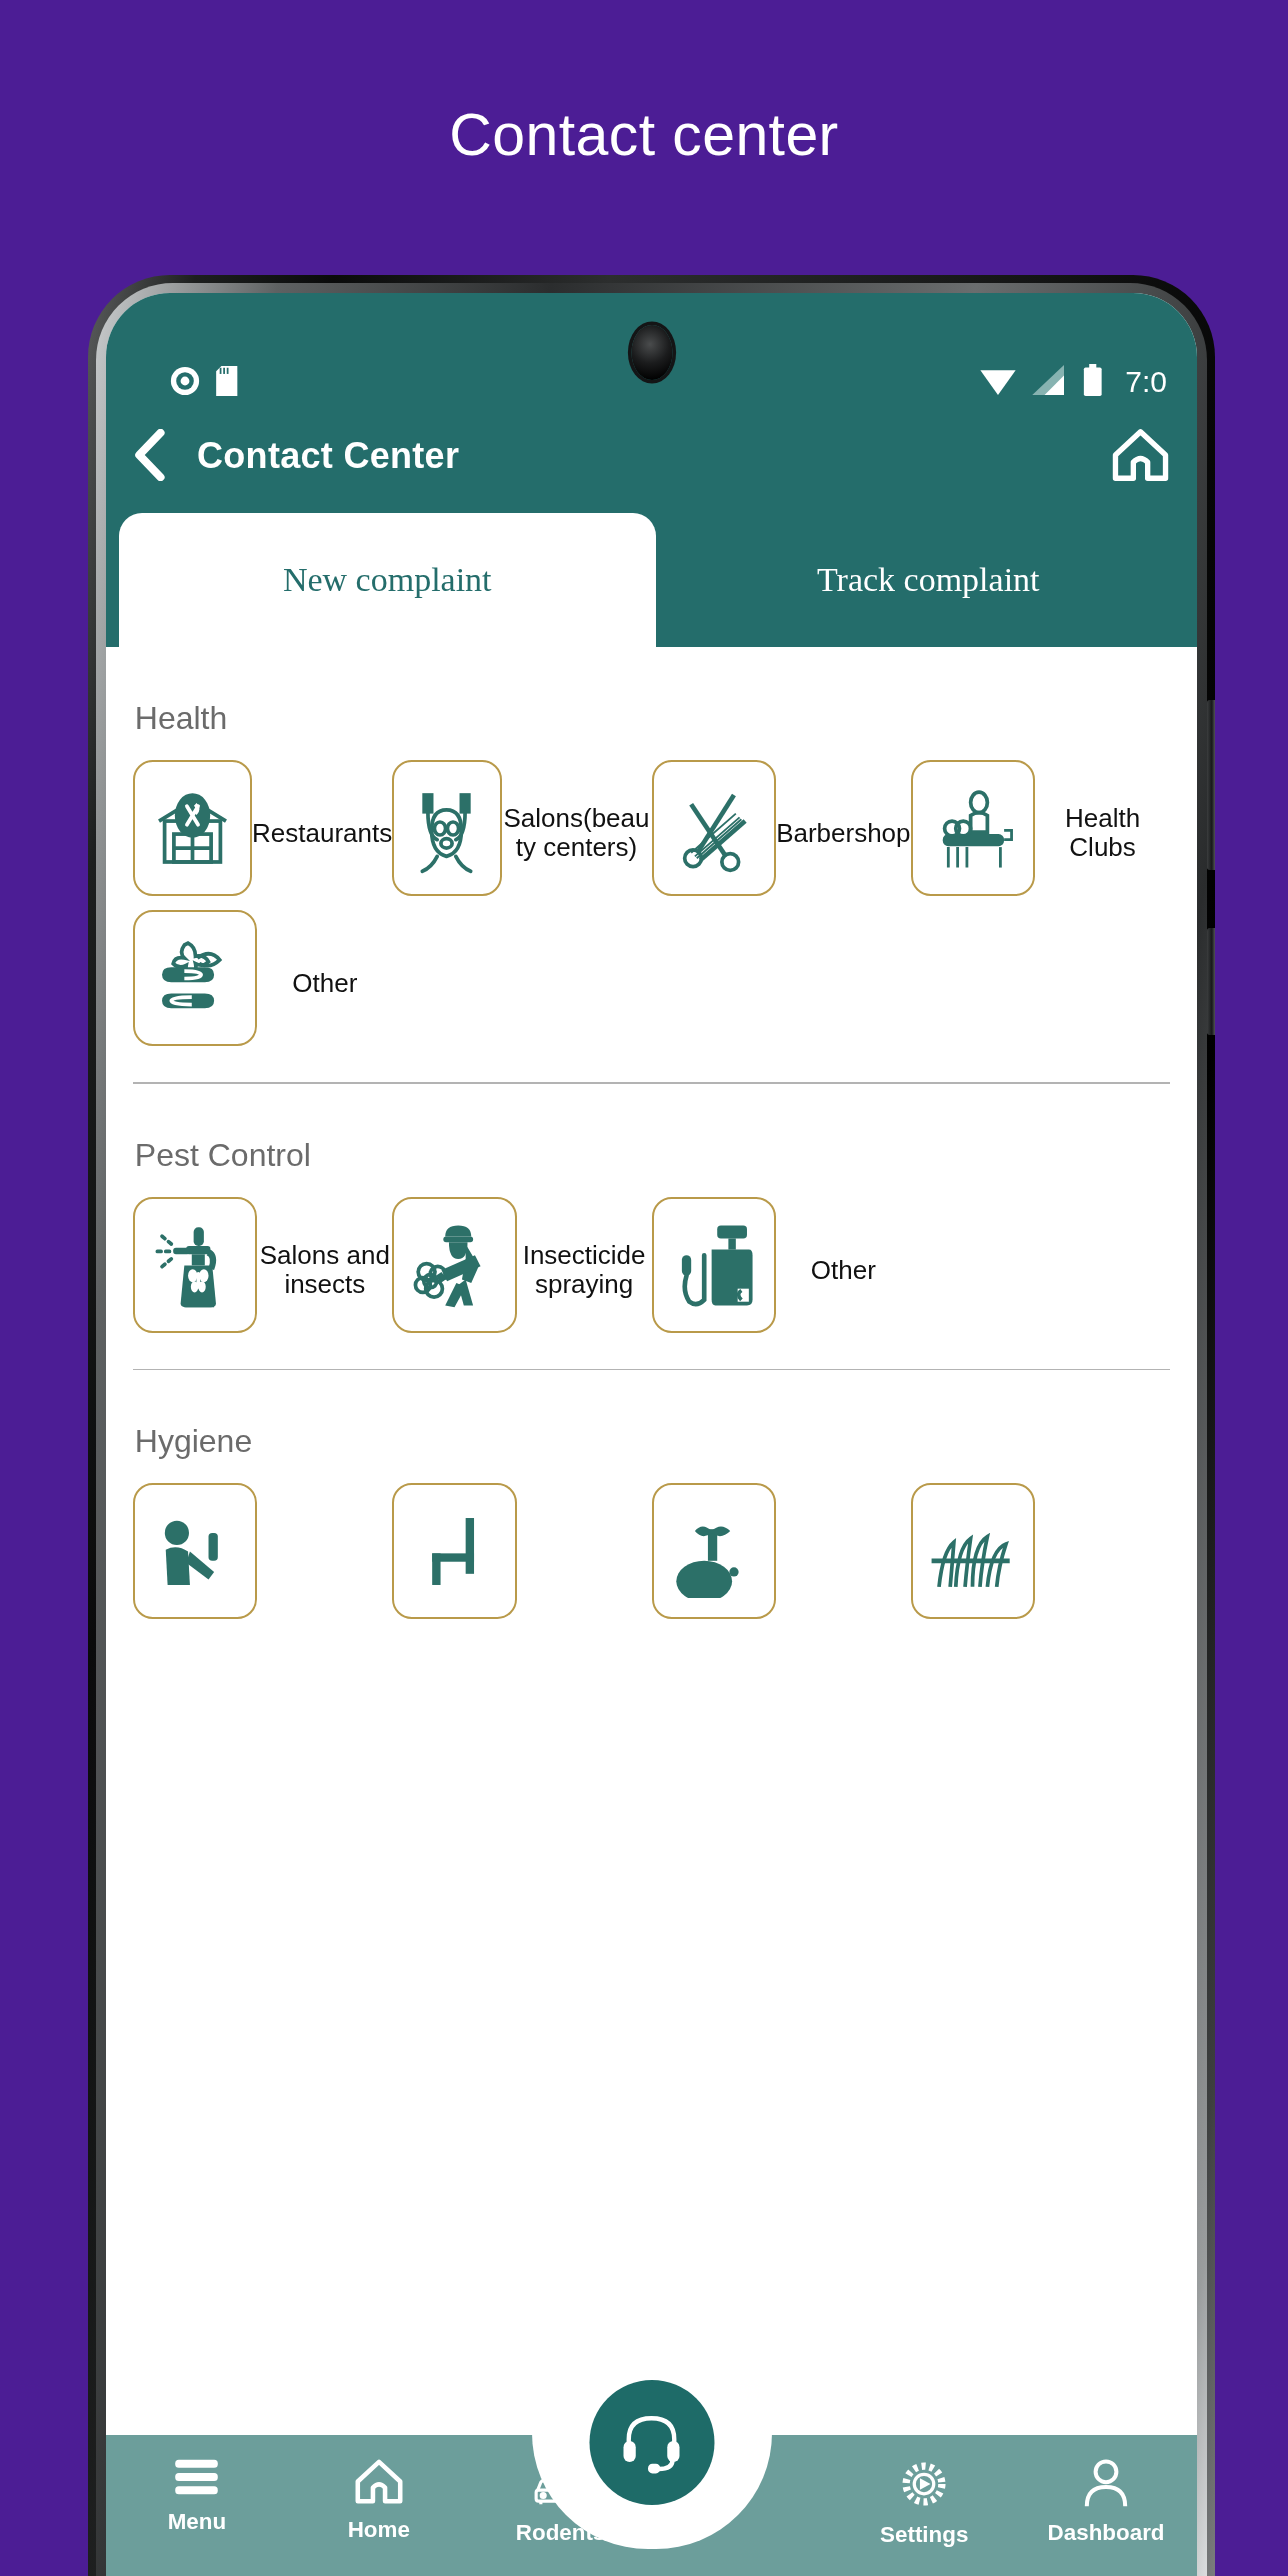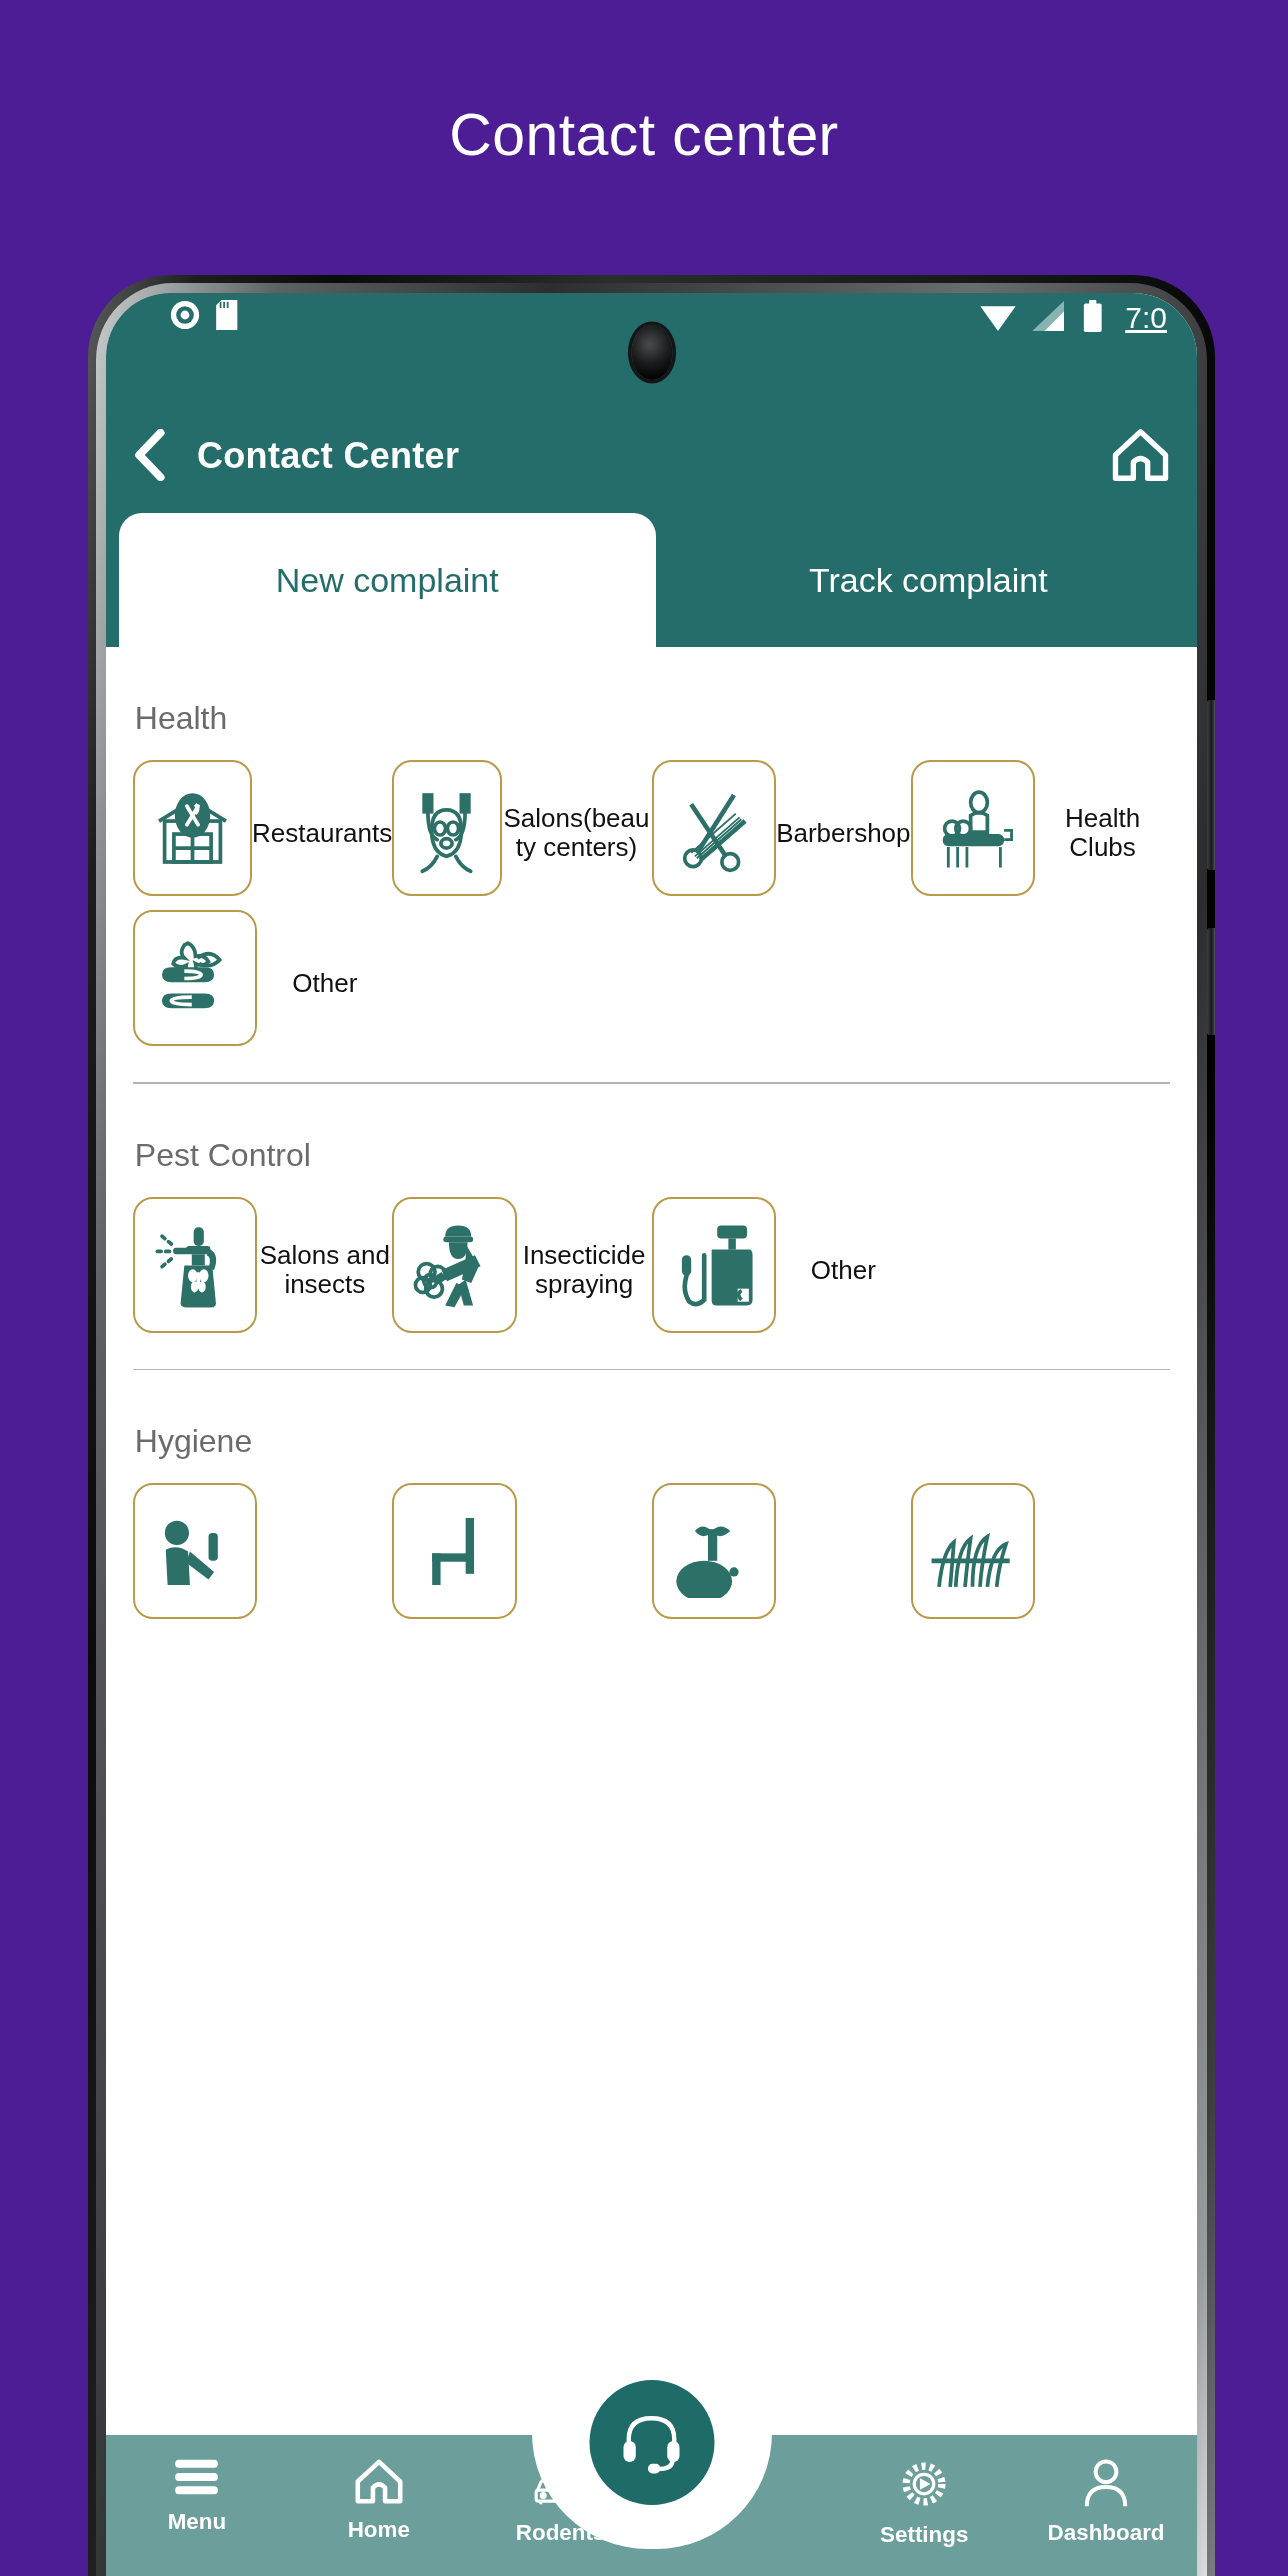--- a/index.html
+++ b/index.html
@@ -74,24 +74,23 @@
   }
   .side-btn.b1 { top: 425px; height: 170px; }
   .side-btn.b2 { top: 653px; height: 107px; }
 
   
   .status-bar {
     position: relative;
     height: 106px;
     background: #246d6b;
     display: flex;
-    align-items: flex-start;
+    align-items: flex-end;
     padding: 7px 30px 0 25px;
     color: #ffffff;
-    text-decoration: underline;
   }
   .status-left { display: flex; align-items: center; gap: 16px; }
   .status-right { margin-left: auto; display: flex; align-items: center; gap: 16px; }
   .sb-time { font-size: 30px; letter-spacing: 0px; margin-left: 5.4px; }
 
   .camera-hole {
     position: absolute;
     left: 50%;
     top: 32px;
     transform: translateX(-50%);
@@ -128,20 +127,21 @@
     padding-left: 12.5px;
   }
   .tab {
     flex: 1;
     display: flex;
     align-items: center;
     justify-content: center;
     font-size: 34px;
     color: #ffffff;
     cursor: pointer;
+    font-family: Liberation Serif, serif;
   }
   .tab.active {
     background: #ffffff;
     color: #246d6b;
     border-radius: 23px 23px 0 0;
     margin-right: 3.6px;
   }
 
   
   .content {

